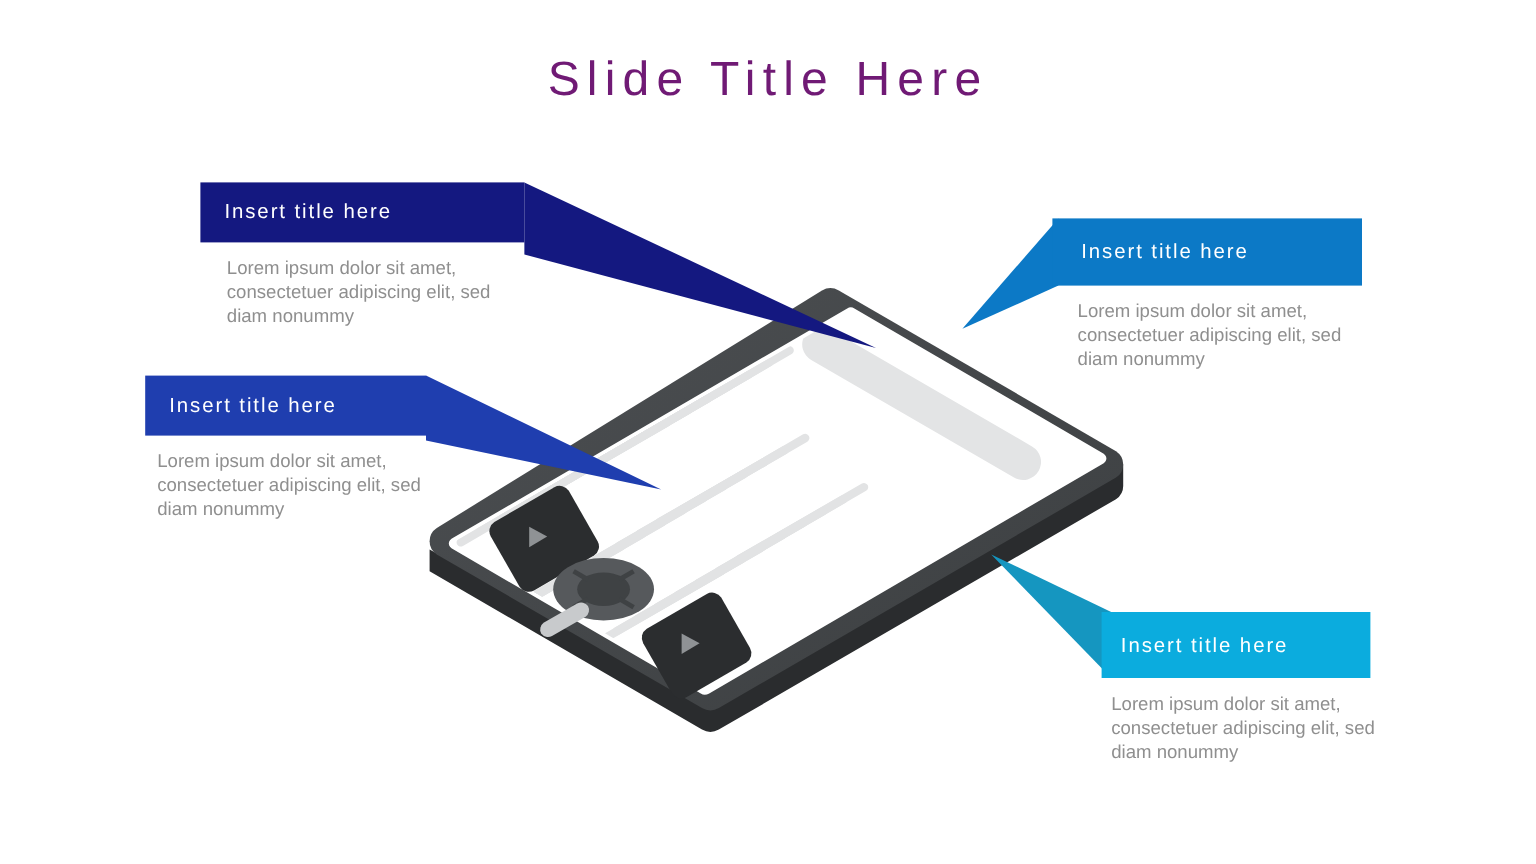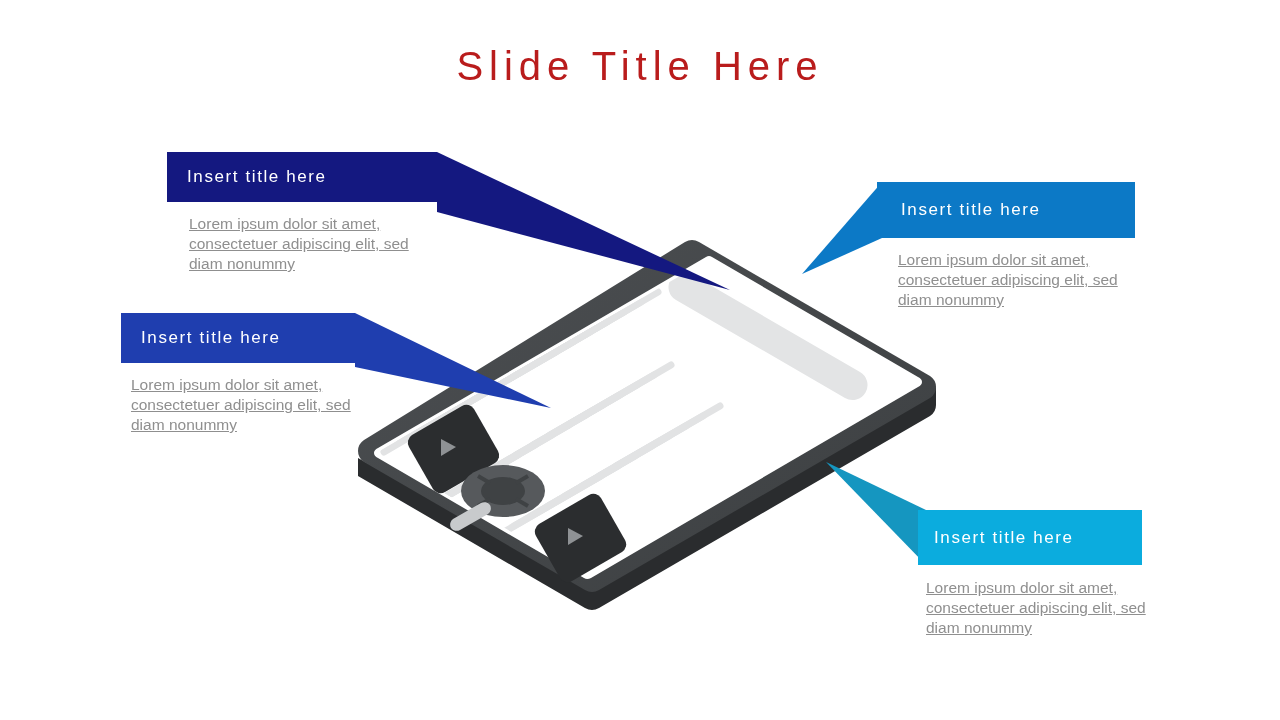--- a/index.html
+++ b/index.html
@@ -24,21 +24,21 @@
 
   
   .slide-title {
     position: absolute;
     left: 0;
     top: 44px;
     width: 1280px;
     text-align: center;
     font-size: 40px;
     letter-spacing: 6px;
-    color: #b91c1c;
+    color: #701a75;
     font-weight: 400;
     white-space: pre;
   }
 
   
   .callout {
     position: absolute;
   }
   .callout-bar {
     position: absolute;
@@ -56,21 +56,20 @@
     white-space: nowrap;
     font-weight: 400;
   }
   .callout-body {
     position: absolute;
     color: #8f8f8f;
     font-size: 15.5px;
     line-height: 20px;
     white-space: pre-line;
     font-weight: 400;
-    text-decoration: underline;
   }
   .tail {
     position: absolute;
     overflow: visible;
   }
 
   
   #callout-1 { left: 167px; top: 152px; width: 400px; height: 150px; }
   #callout-1 .callout-bar { width: 270px; height: 50px; background: #141880; padding-left: 20px; }
   #callout-1 .callout-body { left: 22px; top: 62px; }

